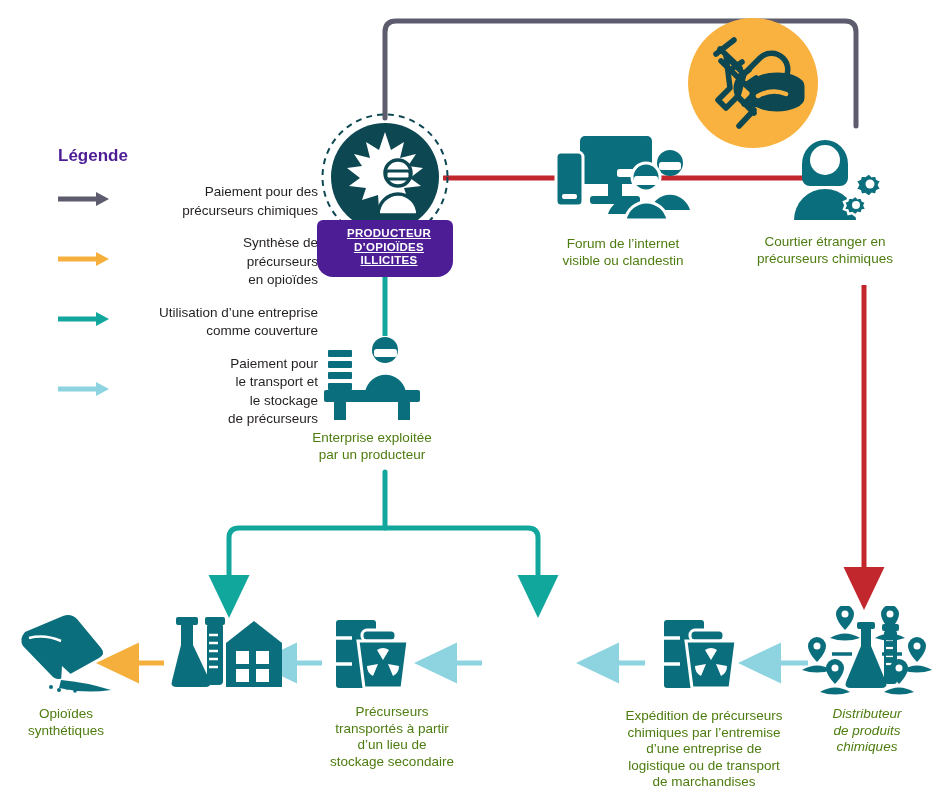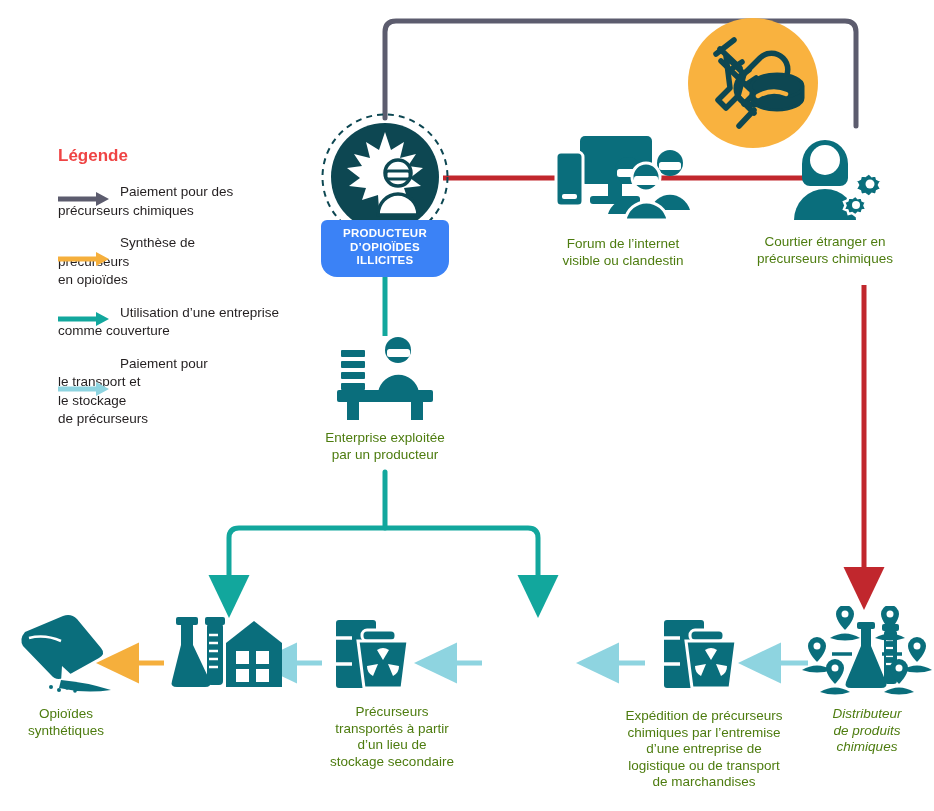--- a/index.html
+++ b/index.html
@@ -3,27 +3,27 @@
 <meta charset="utf-8">
 <style>
   html,body{margin:0;padding:0;background:#ffffff;}
   body{width:934px;height:811px;position:relative;overflow:hidden;
        font-family:"Liberation Sans","DejaVu Sans",sans-serif;color:#231f20;}
   #canvas{position:absolute;inset:0;width:934px;height:811px;}
   svg.layer{position:absolute;left:0;top:0;width:934px;height:811px;}
   .node{position:absolute;text-align:center;}
   .node .cap{font-size:13.5px;line-height:16.5px;color:#4d7c0f;white-space:pre-line;}
   .legend{position:absolute;left:58px;top:146px;width:260px;}
-  .legend h2{margin:0 0 16px 0;font-size:17px;font-weight:bold;color:#ef4444;}
-  .legend-row{position:relative;margin-bottom:14px;min-height:34px;}
+  .legend h2{margin:0 0 16px 0;font-size:17px;font-weight:bold;color:#4c1d95;}
+  .legend-row{position:relative;margin-bottom:14px;min-height:34px;text-align:right;}
   .legend-row .lbl{margin-left:62px;font-size:13.5px;line-height:16.5px;white-space:pre-line;}
   .legend-row .arw{position:absolute;left:0;top:50%;transform:translateY(-50%);}
-  .badge{position:absolute;background:#3b82f6;color:#fff;font-weight:bold;font-size:11.5px;
-         line-height:13.5px;letter-spacing:.3px;text-align:center;padding:7px 10px 9px 10px;
-         border-radius:6px 6px 16px 16px;white-space:pre-line;}
+  .badge{position:absolute;background:#4c1d95;color:#fff;font-weight:bold;font-size:11.5px;
+         line-height:13.5px;letter-spacing:.3px;text-align:center;padding:7px 10px 9px 18px;
+         border-radius:6px 6px 16px 16px;white-space:pre-line;text-decoration:underline;}
 </style>
 </head>
 <body>
 
 <div id="canvas">
 
   <svg class="layer" viewBox="0 0 934 811">
     <defs>
       <marker id="ah-red" markerWidth="9" markerHeight="9" refX="4.2" refY="4.5" orient="auto">
         <path d="M0,0.4 L8.6,4.5 L0,8.6 Z" fill="#C1272D"></path>
@@ -181,21 +181,21 @@
         <path d="M121,48 l4,-3 3,3 4,-1 1,4 4,2 -2,4 2,4 -4,2 -1,4 -4,-1 -3,3 -4,-3 -4,1 -1,-4 -4,-2 2,-4 -2,-4 4,-2 1,-4z"></path>
         <circle cx="126" cy="56" r="4.5" fill="#ffffff" stroke="none"></circle>
         <path d="M108,70 l3.5,-2.5 2.5,2.5 3.5,-1 1,3.5 3.5,1.5 -1.5,3.5 1.5,3.5 -3.5,1.5 -1,3.5 -3.5,-1 -2.5,2.5 -3.5,-2.5 -3.5,1 -1,-3.5 -3.5,-1.5 1.5,-3.5 -1.5,-3.5 3.5,-1.5 1,-3.5z"></path>
         <circle cx="112" cy="77" r="4" fill="#ffffff" stroke="none"></circle>
       </g>
     </svg>
     <div class="cap" style="margin-top:8px;">Courtier étranger en
 précurseurs chimiques</div>
   </div>
 
-  <div class="node" style="left:295px;top:330px;width:180px;">
+  <div class="node" style="left:282px;top:330px;width:180px;">
     <svg width="180" height="90" viewBox="0 0 180 90">
       <g fill="#0A6E7C">
         <rect x="46" y="20" width="24" height="7" rx="1"></rect>
         <rect x="46" y="31" width="24" height="7" rx="1"></rect>
         <rect x="46" y="42" width="24" height="7" rx="1"></rect>
         <rect x="46" y="53" width="24" height="7" rx="1"></rect>
         <circle cx="103" cy="20" r="13"></circle>
         <rect x="92" y="19" width="23" height="8" rx="2.5" fill="#ffffff"></rect>
         <path d="M83,62 a21,22 0 0 1 41,0 Z"></path>
         <rect x="42" y="60" width="96" height="12" rx="2"></rect>

